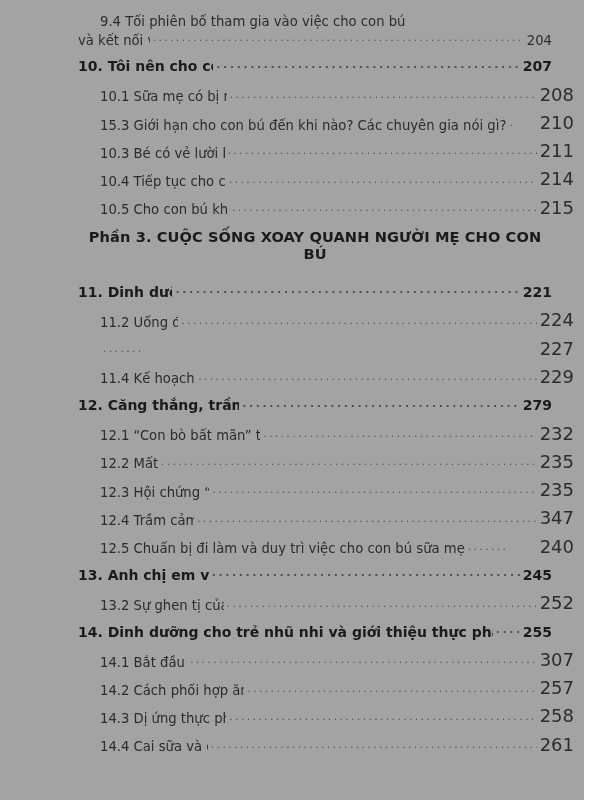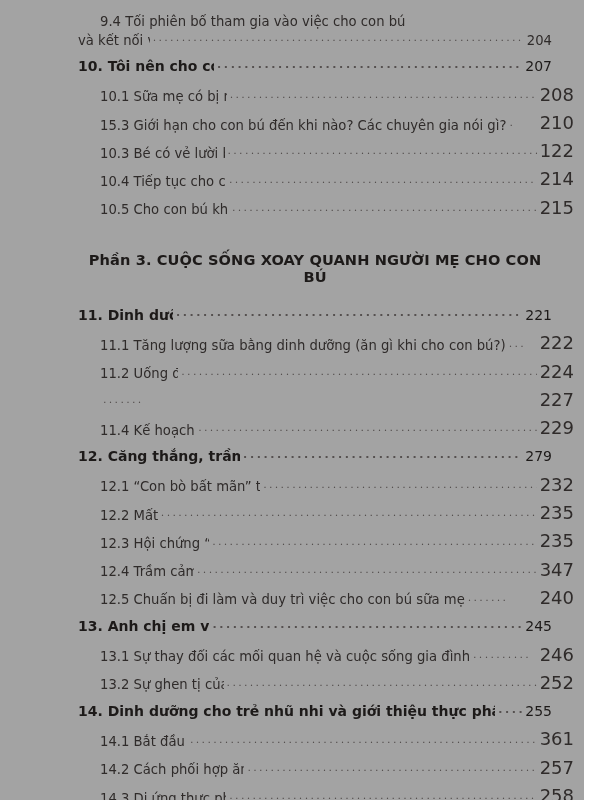--- a/index.html
+++ b/index.html
@@ -70,29 +70,29 @@
     padding-left: 0px;
   }
 
   .lvl-chap {
     font-size: 14px;
     font-weight: bold;
     color: #1d1a19;
     margin: 10px 0 9px 0;
     padding-left: 0;
   }
-  .lvl-chap .pg { font-weight: normal; font-size: 14px; }
+  .lvl-chap .pg { font-weight: bold; font-size: 14px; }
   .lvl-chap .dots { letter-spacing: 2.6px; }
 
   .part-title {
     font-size: 14.6px;
     font-weight: bold;
     color: #1d1a19;
     text-align: center;
-    margin: 33px 0 22px 0;
+    margin: 10px 0 22px 0;
     letter-spacing: .1px;
   }
 
   .lvl-back {
     font-size: 13.4px;
     color: #2f2b2a;
     margin: 0 0 7px 0;
     padding-left: 0;
   }
 
@@ -125,44 +125,39 @@
       <span class="pg">208</span>
     </div>
     <div class="entry lvl-sub">
       <span class="txt">15.3 Giới hạn cho con bú đến khi nào? Các chuyên gia nói gì?</span>
       <span class="dots">.</span>
       <span class="pg">210</span>
     </div>
     <div class="entry lvl-sub">
       <span class="txt">10.3 Bé có vẻ lười bú sau 3 tháng?</span>
       <span class="dots">..................................................................................................</span>
-      <span class="pg">122</span>
+      <span class="pg">211</span>
     </div>
     <div class="entry lvl-sub">
       <span class="txt">10.4 Tiếp tục cho con bú sau 2 tuổi</span>
       <span class="dots">..................................................................................................</span>
       <span class="pg">214</span>
     </div>
     <div class="entry lvl-sub">
       <span class="txt">10.5 Cho con bú khi đang mang thai</span>
       <span class="dots">..................................................................................................</span>
       <span class="pg">215</span>
     </div>
 
     <div class="part-title">Phần 3. CUỘC SỐNG XOAY QUANH NGƯỜI MẸ CHO CON BÚ</div>
 
     <div class="entry lvl-chap">
       <span class="txt">11. Dinh dưỡng cho mẹ</span>
       <span class="dots">..................................................................................................</span>
       <span class="pg">221</span>
-    </div>
-    <div class="entry lvl-sub">
-      <span class="txt">11.1 Tăng lượng sữa bằng dinh dưỡng (ăn gì khi cho con bú?)</span>
-      <span class="dots">...</span>
-      <span class="pg">222</span>
     </div>
     <div class="entry lvl-sub">
       <span class="txt">11.2 Uống đủ nước</span>
       <span class="dots">..................................................................................................</span>
       <span class="pg">224</span>
     </div>
     <div class="entry lvl-sub">
       <span class="dots">.......</span>
       <span class="pg">227</span>
     </div>
@@ -202,39 +197,34 @@
       <span class="dots">.......</span>
       <span class="pg">240</span>
     </div>
 
     <div class="entry lvl-chap">
       <span class="txt">13. Anh chị em và đời sống gia đình</span>
       <span class="dots">..................................................................................................</span>
       <span class="pg">245</span>
     </div>
     <div class="entry lvl-sub">
-      <span class="txt">13.1 Sự thay đổi các mối quan hệ và cuộc sống gia đình</span>
-      <span class="dots">..........</span>
-      <span class="pg">246</span>
-    </div>
-    <div class="entry lvl-sub">
       <span class="txt">13.2 Sự ghen tị của những đứa trẻ</span>
       <span class="dots">..................................................................................................</span>
       <span class="pg">252</span>
     </div>
 
     <div class="entry lvl-chap">
       <span class="txt">14. Dinh dưỡng cho trẻ nhũ nhi và giới thiệu thực phẩm rắn</span>
       <span class="dots">....</span>
       <span class="pg">255</span>
     </div>
     <div class="entry lvl-sub">
       <span class="txt">14.1 Bắt đầu ăn giặm</span>
       <span class="dots">..................................................................................................</span>
-      <span class="pg">361</span>
+      <span class="pg">307</span>
     </div>
     <div class="entry lvl-sub">
       <span class="txt">14.2 Cách phối hợp ăn giặm và bú sữa mẹ.</span>
       <span class="dots">..................................................................................................</span>
       <span class="pg">257</span>
     </div>
     <div class="entry lvl-sub">
       <span class="txt">14.3 Dị ứng thực phẩm qua sữa mẹ</span>
       <span class="dots">..................................................................................................</span>
       <span class="pg">258</span>

